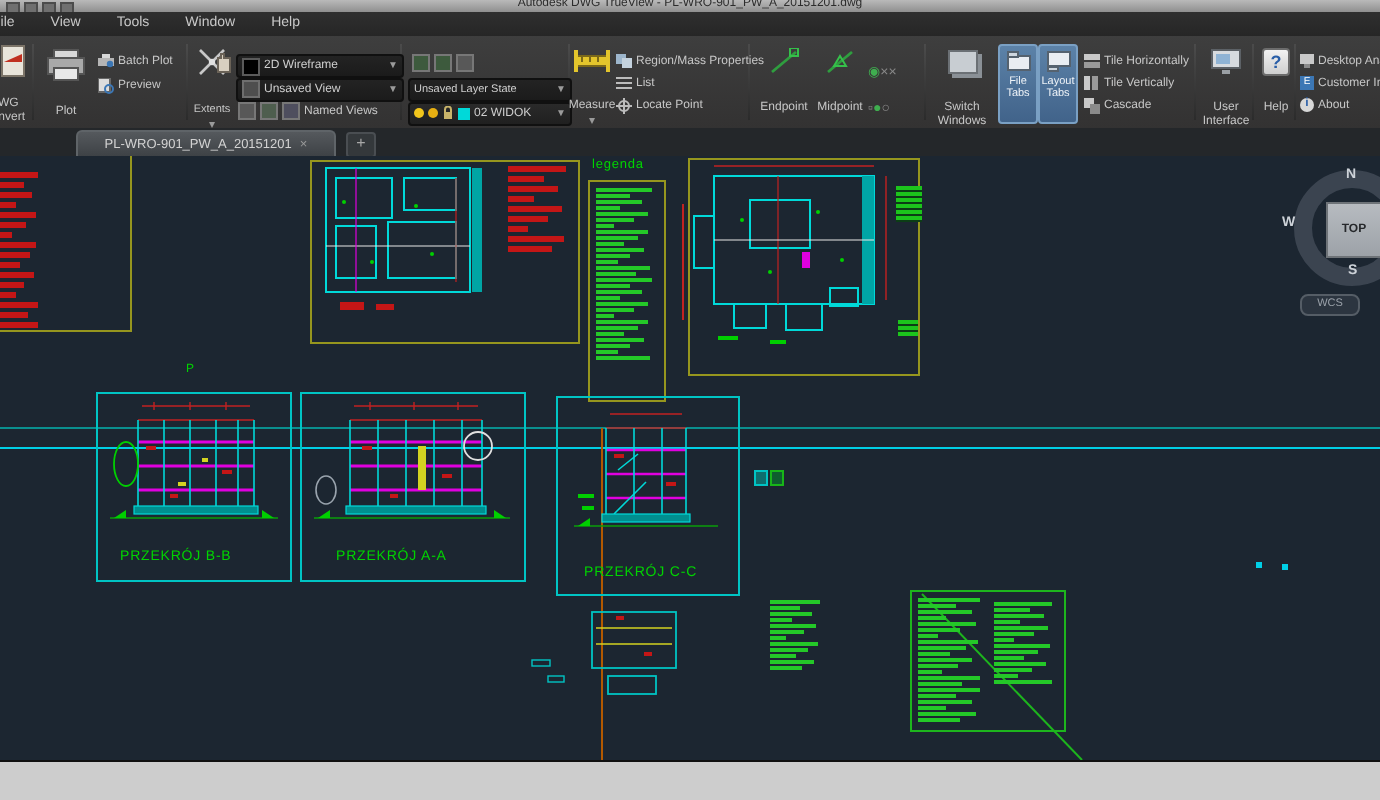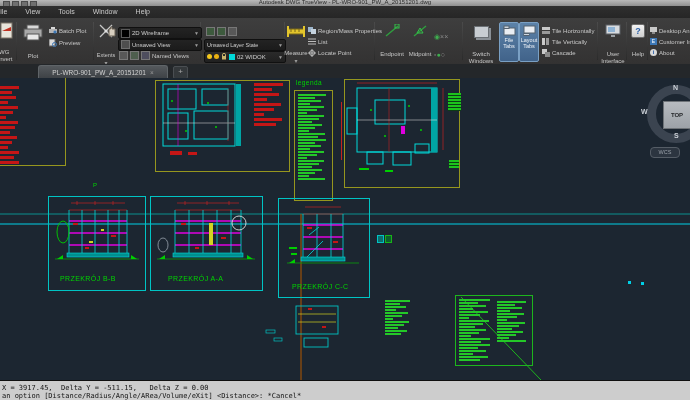--- a/index.html
+++ b/index.html
@@ -627,17 +627,15 @@
 
     <div id="vc-ring"></div>
     <div class="vc-letter" style="left:673px;top:6px">N</div>
     <div class="vc-letter" style="left:641px;top:30px">W</div>
     <div class="vc-letter" style="left:674px;top:54px">S</div>
     <div id="vc-top">TOP</div>
     <div id="vc-wcs">WCS</div>
   </div>
 
   <div class="abs" id="cmd">
-    <div class="ln" style="top:3px">X = 3917.45,  Delta Y = -511.15,   Delta Z = 0.00</div>
-    <div class="ln" style="top:11px">an option [Distance/Radius/Angle/ARea/Volume/eXit] &lt;Distance&gt;: *Cancel*</div>
   </div>
 
 </div>
 
 </body></html>

